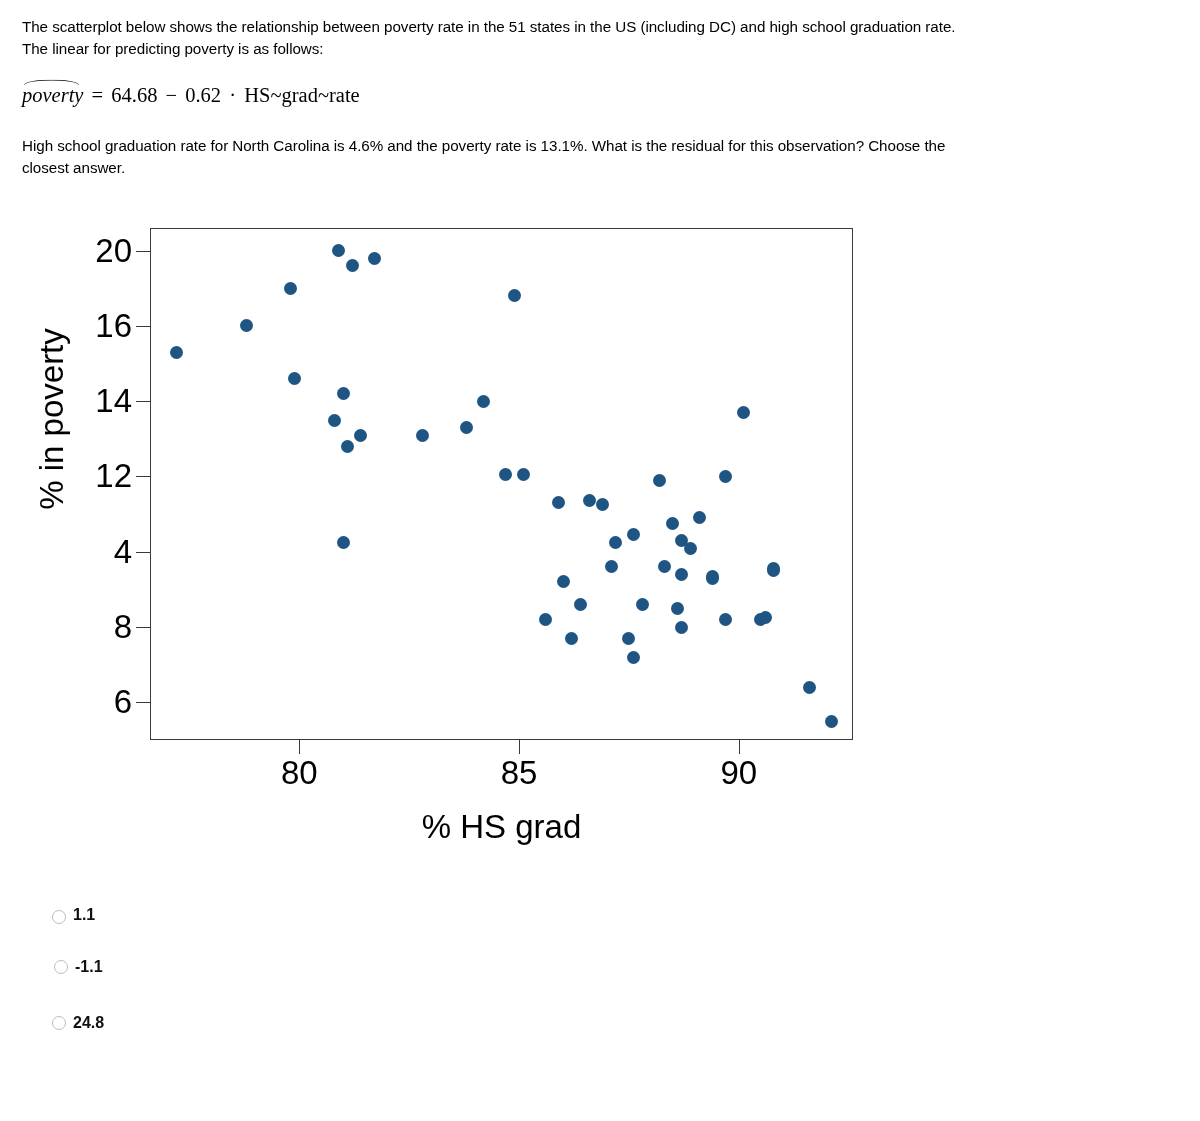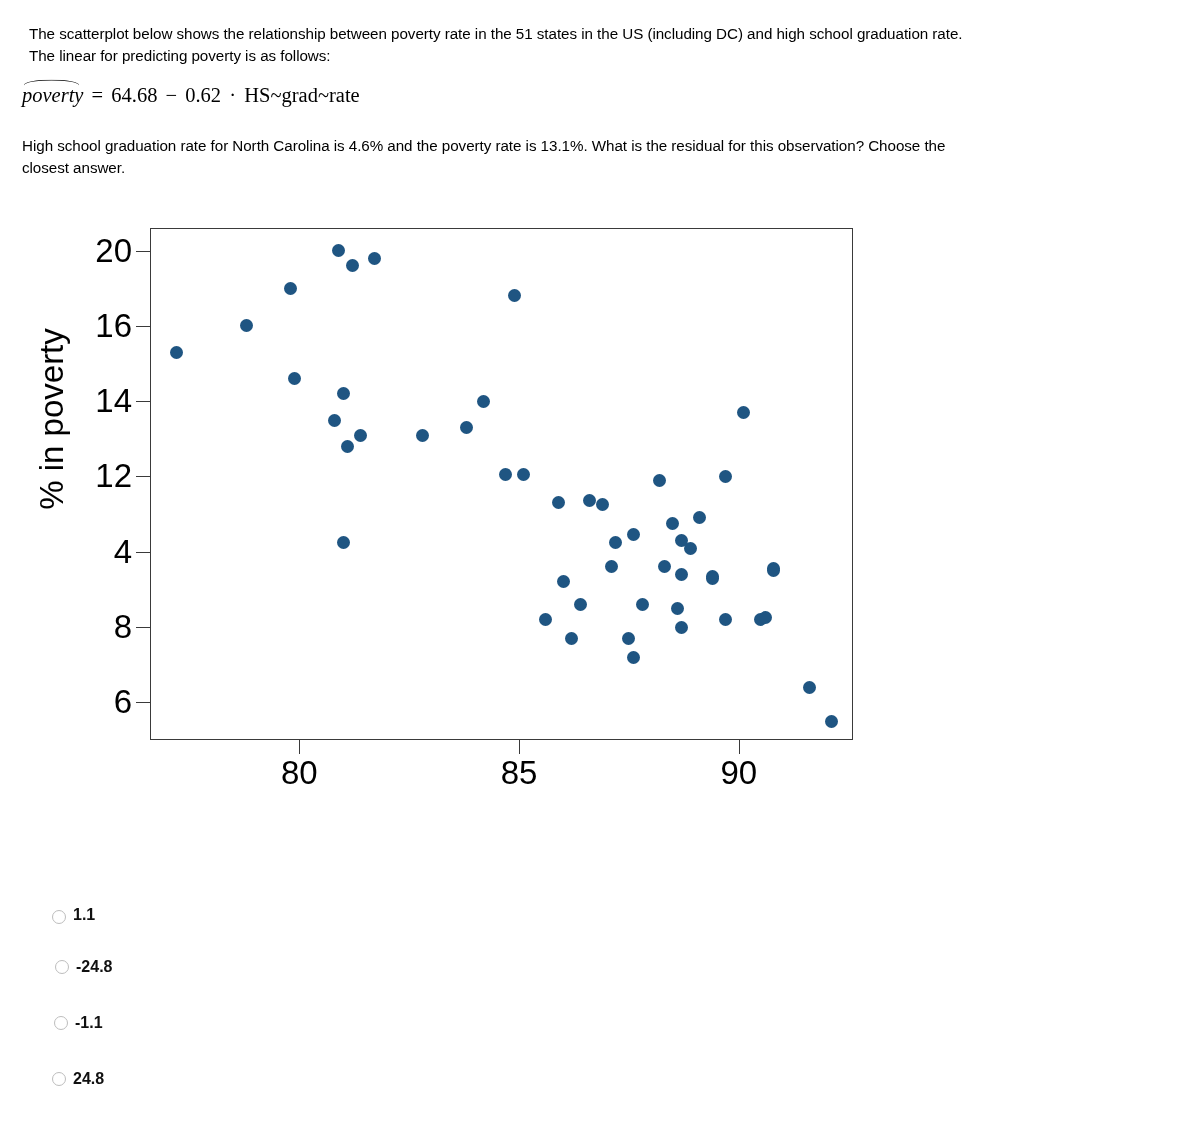--- a/index.html
+++ b/index.html
@@ -23,21 +23,21 @@
     top: 16px;
     width: 960px;
   }
   .prose {
     font-family: "Liberation Sans", sans-serif;
     font-size: 15.2px;
     line-height: 22px;
     color: #000;
     letter-spacing: -0.05px;
   }
-  .prose-intro { margin: 7px; }
+  .prose-intro { margin: 0; }
   .prose-tail  { margin: 0; }
 
   
   #formula-line {
     position: absolute;
     left: 22px;
     top: 82px;
     font-family: "Liberation Serif", serif;
     font-size: 20.5px;
     white-space: nowrap;
@@ -293,32 +293,29 @@
       <div class="ytick-label" style="left: 60px; top: 33.5882px; right: auto; width: 72px;">20</div>
     </div>
   <div id="x-ticks-layer">
       <div class="xtick" style="left: 299.387px;"></div>
       <div class="xtick-label" style="left: 299.387px;">80</div>
       <div class="xtick" style="left: 519.075px;"></div>
       <div class="xtick-label" style="left: 519.075px;">85</div>
       <div class="xtick" style="left: 738.763px;"></div>
       <div class="xtick-label" style="left: 738.763px;">90</div>
     </div>
+  <div id="xaxis-title">% HS grad</div>
   <div id="yaxis-title">% in poverty</div>
 </div>
 
 <div id="answers">
     <div class="answer-row" style="margin-left: 0px; align-items: flex-end;">
       <span class="radio" style="border-color: rgb(189, 189, 189);"></span>
       <span class="answer-label">1.1</span>
     </div>
-    <div class="answer-row" style="margin-left: 3px;">
-      <span class="radio" style="border-color: rgb(189, 189, 189);"></span>
-      <span class="answer-label">-24.8</span>
-    </div>
     <div class="answer-row" style="margin-left: 2px;">
       <span class="radio" style="border-color: rgb(189, 189, 189);"></span>
       <span class="answer-label">-1.1</span>
     </div>
     <div class="answer-row" style="margin-left: 0px;">
       <span class="radio" style="border-color: rgb(189, 189, 189);"></span>
       <span class="answer-label">24.8</span>
     </div>
   </div>
 

